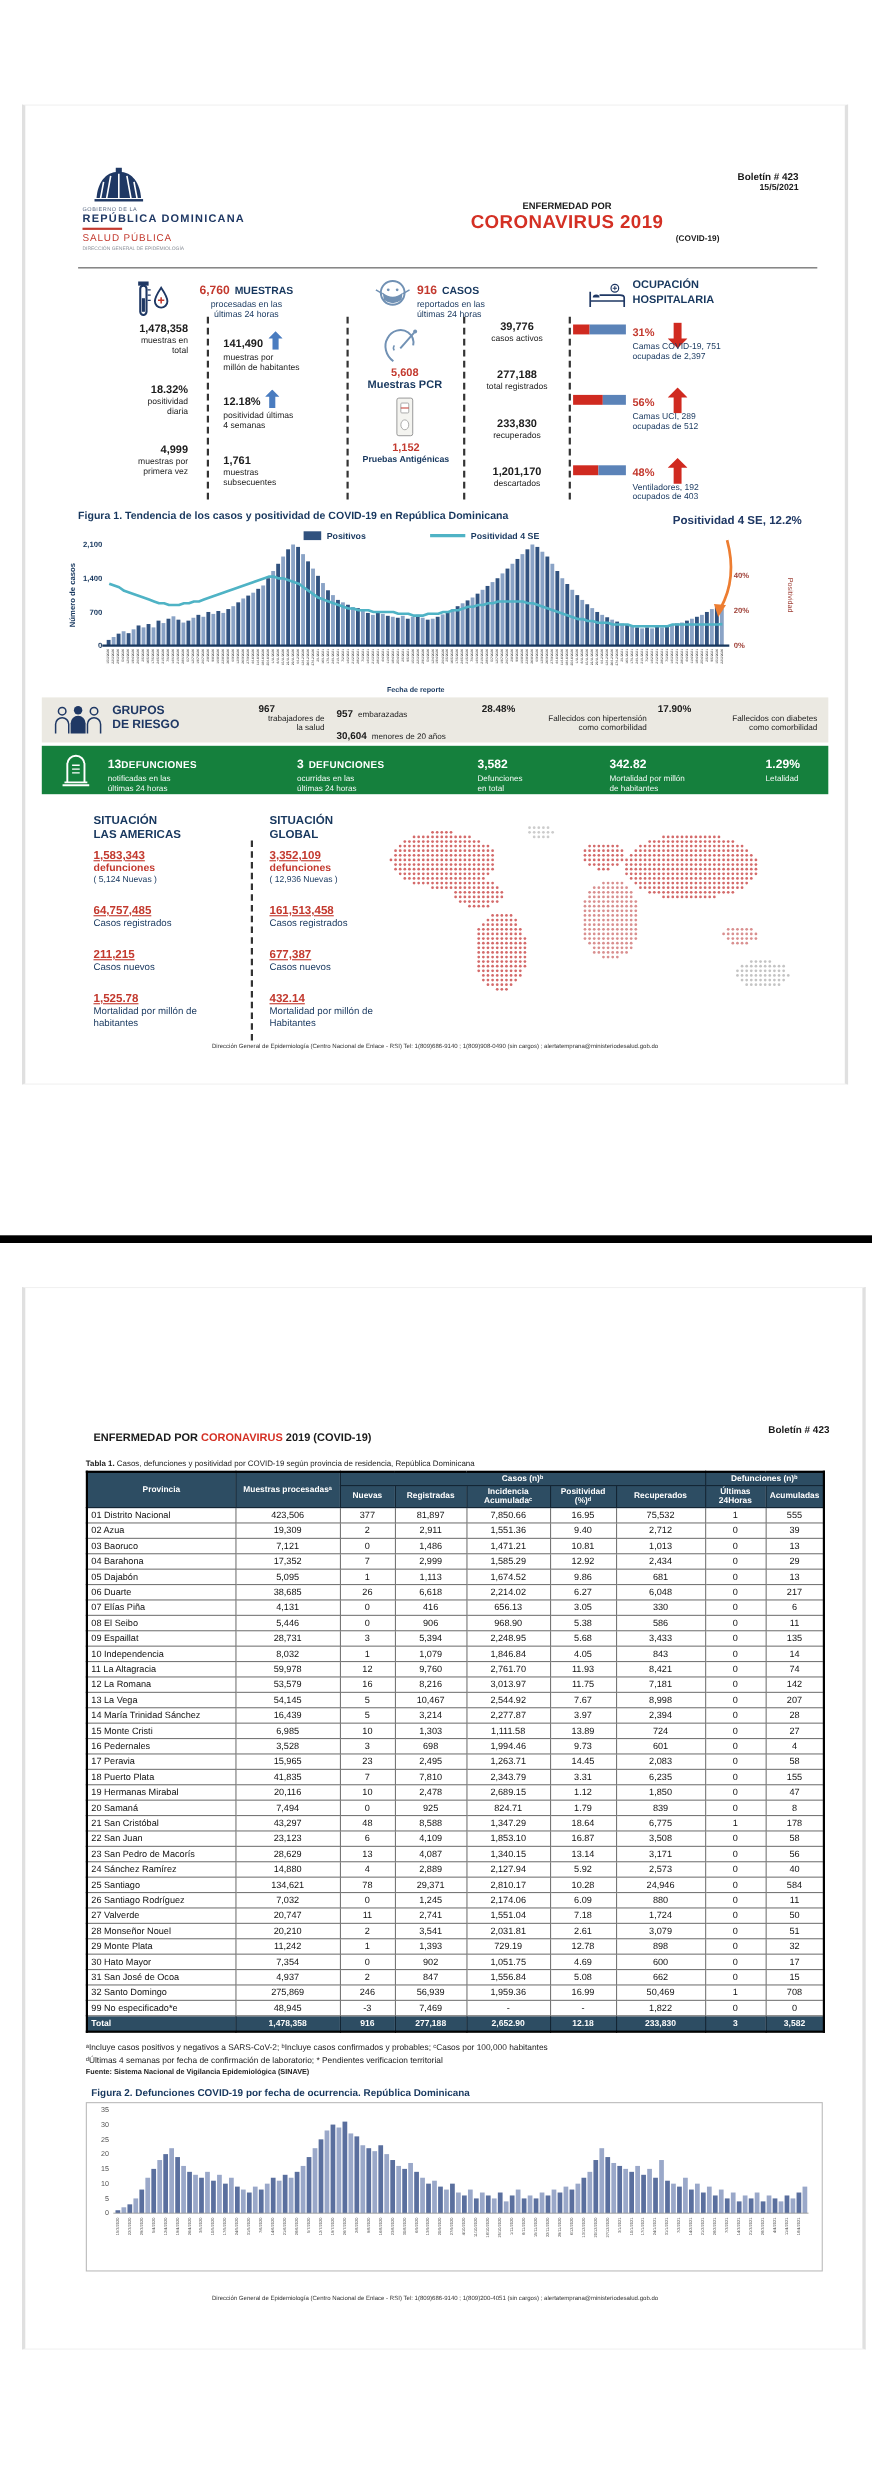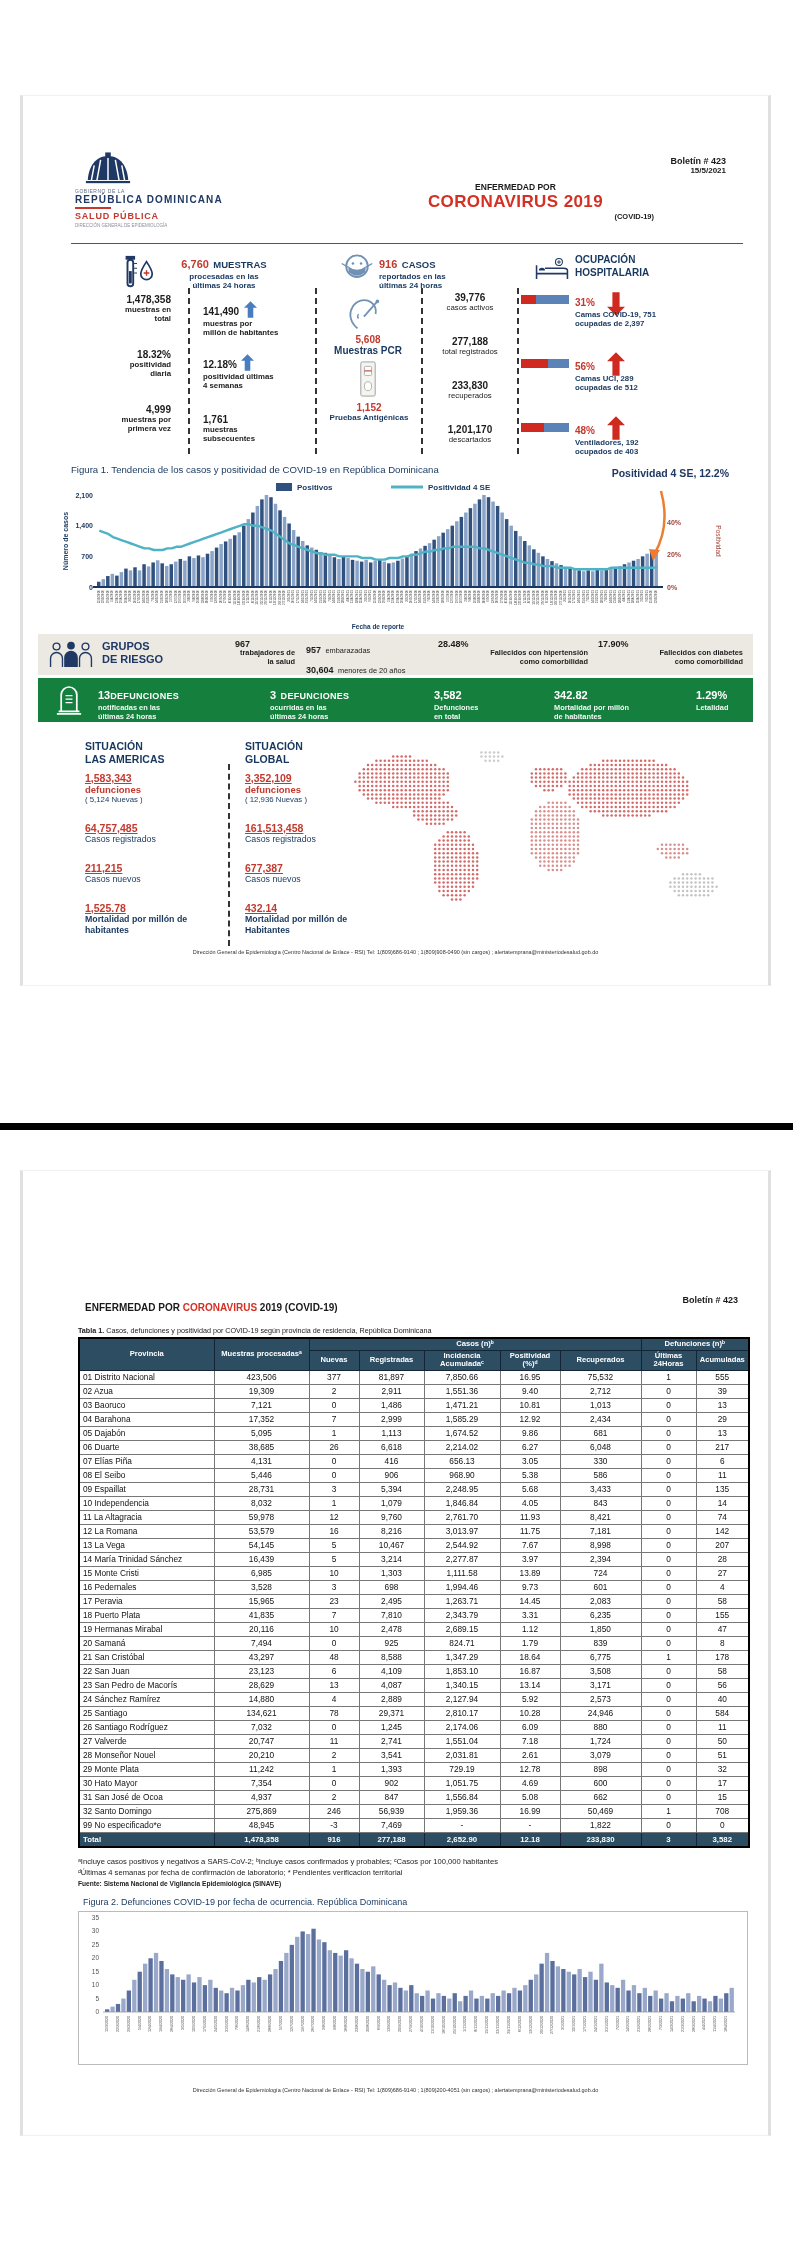--- a/index.html
+++ b/index.html
@@ -1,22 +1,22 @@
 <!DOCTYPE html>
 <html><head>
 <meta charset="utf-8">
 <style>
   html,body{margin:0;padding:0;background:#fff;font-family:"Liberation Sans",sans-serif;}
   .canvas{position:relative;width:793px;height:2251px;background:#fff;overflow:hidden;}
   .sheet{position:absolute;background:#fff;border-left:3px solid #e0e0e0;border-right:3px solid #e0e0e0;border-top:1px solid #f1f1f1;border-bottom:1px solid #f1f1f1;}
   #sheet1{left:20px;top:95px;width:745px;height:889px;}
-  #sheet2{left:20px;top:1170px;width:745px;height:964px;}
+  #sheet2{left:20px;top:1170px;width:745px;height:964px;padding-left:16px;}
   .pagebreak{position:absolute;left:0;top:1123px;width:793px;height:7px;background:#000;}
   .abs{position:absolute;}
-  .pre{white-space:pre-line;font-weight:bold;}
+  .pre{white-space:pre-line;}
   .vdash{position:absolute;width:0;border-left:2px dashed #333;}
   .redv{color:#c3392e;font-weight:bold;}
   .navyb{color:#17375e;font-weight:bold;}
   .sv{font-size:10px;font-weight:bold;color:#1c1c1c;}
   .sl{font-size:7.8px;color:#222;line-height:1.18;}
   .cstat{text-align:center;}
   .rstat{text-align:right;}
   .minibar{position:absolute;height:9px;display:flex;}
   .minibar .mr{background:#d02a20;height:100%;}
   .minibar .mb{background:#5b83b8;height:100%;}
@@ -39,42 +39,42 @@
   #t1{border-collapse:collapse;table-layout:fixed;width:670px;border:2px solid #000;}
   #t1 th{background:#2d4d63;color:#fff;font-size:7.6px;font-weight:bold;border:1px solid #132534;padding:1px 2px;line-height:1.15;}
   #t1 td{font-size:8.3px;color:#111;border:1px solid #777;text-align:center;padding:0 2px;height:13px;line-height:1.05;}
   #t1 td.prov{text-align:left;padding-left:3px;}
   #t1 tfoot td{background:#2d4d63;color:#fff;font-weight:bold;border-color:#132534;font-size:7.8px;}
   .capb{font-weight:bold;}
   .h2pre,.h2post{font-size:10px;font-weight:bold;color:#1a1a1a;}
   .h2red{font-size:10px;font-weight:bold;color:#d43024;}
   .fnote{font-size:7.6px;color:#222;line-height:1.3;}
   .fuente{font-size:6.6px;font-weight:bold;color:#222;}
-  .figtitle{font-size:9.6px;font-weight:normal;color:#17375e;}
+  .figtitle{font-size:9.6px;font-weight:bold;color:#17375e;}
 </style>
 </head>
 <body>
 
 <div class="canvas">
 
   <div class="sheet" id="sheet1">
 
     <div class="abs" style="left:62px;top:56px">
       <svg width="46" height="34" viewBox="0 0 50 36">
         <rect x="22" y="0" width="6" height="5" fill="#1f3864"></rect>
         <path d="M25 4 C11 4 4 16 3 30 L47 30 C46 16 39 4 25 4 Z" fill="#1f3864"></path>
         <path d="M25 6 L25 30 M17 8 L13 30 M33 8 L37 30 M10 14 L7 30 M40 14 L43 30" stroke="#fff" stroke-width="1.6" fill="none"></path>
         <rect x="1" y="31" width="48" height="2.4" fill="#1f3864"></rect>
       </svg>
     </div>
     <div class="abs" style="left:52px;top:92px">
       <div style="font-size:5px;color:#5a6b85;letter-spacing:.5px">GOBIERNO DE LA</div>
       <div style="font-size:10px;font-weight:bold;color:#1f3864;letter-spacing:1.1px">REPÚBLICA DOMINICANA</div>
       <div style="width:36px;height:2px;background:#c3392e;margin:2px 0"></div>
-      <div style="font-size:9px;font-weight:bold;color:#c3392e;letter-spacing:.8px">SALUD PÚBLICA</div>
+      <div style="font-size:9px;font-weight:normal;color:#c3392e;letter-spacing:.8px">SALUD PÚBLICA</div>
       <div style="font-size:4.5px;color:#8a8f98;margin-top:2px">DIRECCIÓN GENERAL DE EPIDEMIOLOGÍA</div>
     </div>
 
     <div class="abs" style="right:42px;top:60px;text-align:right">
       <div style="font-size:9px;font-weight:bold;color:#1a1a1a">Boletín # 423</div>
       <div style="font-size:8px;font-weight:bold;color:#1a1a1a">15/5/2021</div>
     </div>
 
     <div class="abs" style="left:340px;top:86px;width:305px;text-align:center">
       <div style="font-size:8.5px;font-weight:bold;color:#1a1a1a">ENFERMEDAD POR</div>

